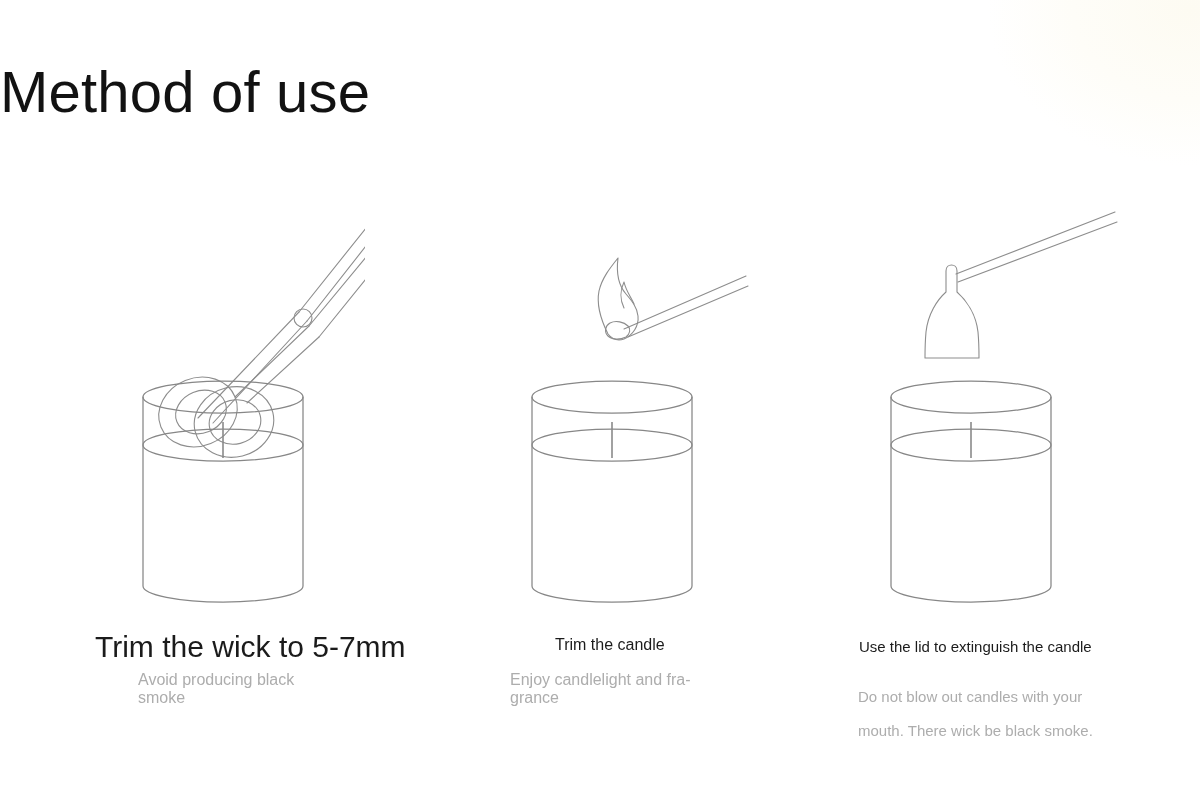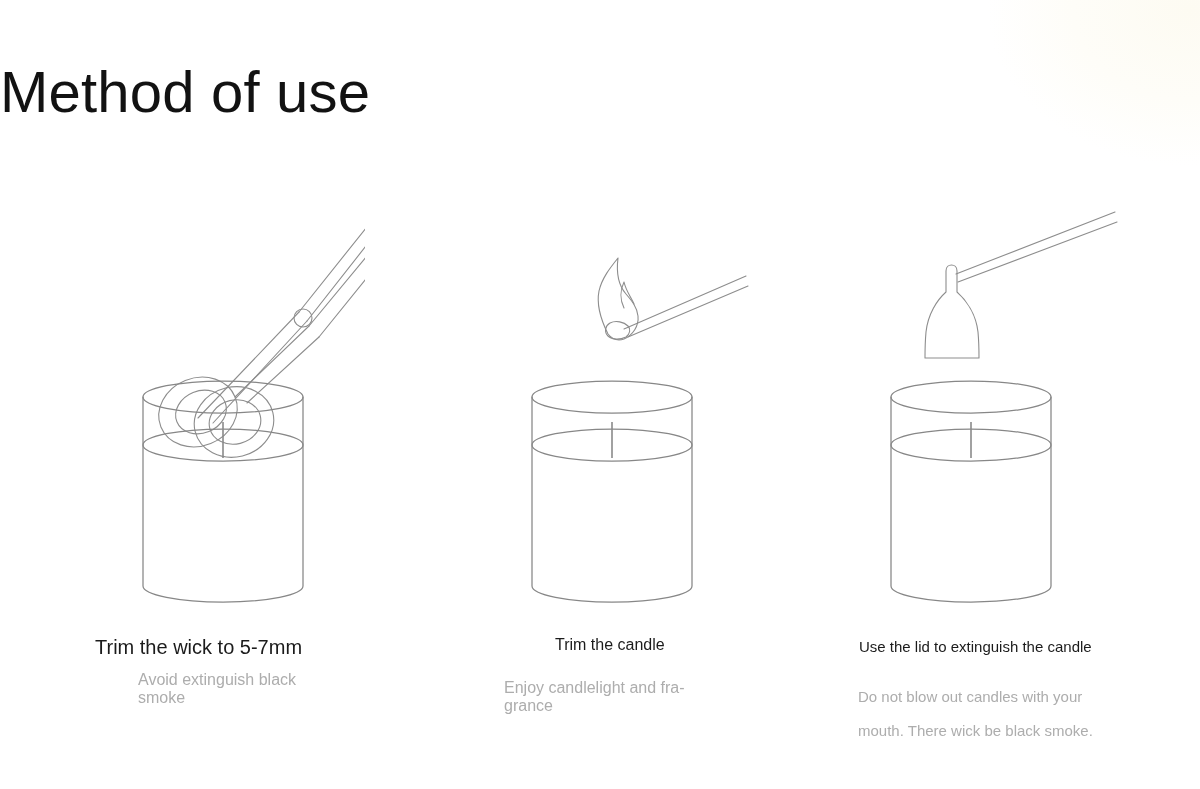--- a/index.html
+++ b/index.html
@@ -60,46 +60,45 @@
     position: absolute;
     color: #adadad;
     font-weight: 400;
   }
 
   
   #panel-1 { left: 95px; }
   #panel-1 .caption {
     left: 0px;
     top: 443px;
-    font-size: 20px;
+    font-size: 30px;
     line-height: 28px;
   }
   #panel-1 .subcaption {
     left: 43px;
     top: 481px;
     width: 190px;
     font-size: 16px;
     line-height: 18px;
   }
 
   
   #panel-2 { left: 468px; }
   #panel-2 .caption {
     left: 87px;
     top: 445px;
     font-size: 16px;
     line-height: 20px;
   }
   #panel-2 .subcaption {
-    left: 36px;
+    left: 42px;
     top: 481px;
     width: 205px;
     font-size: 16px;
     line-height: 18px;
-    margin-top: 8px;
   }
 
   
   #panel-3 { left: 836px; }
   #panel-3 .caption {
     left: 23px;
     top: 447px;
     font-size: 15px;
     line-height: 20px;
   }
@@ -174,21 +173,21 @@
 
         <ellipse class="stroke" cx="128" cy="207" rx="80" ry="16"></ellipse>
 
         <ellipse class="stroke" cx="128" cy="255" rx="80" ry="16"></ellipse>
 
         <path class="wick" d="M 128 232 L 128 268"></path>
       </g>
     </svg>
 
     <div class="caption">Trim the wick to 5-7mm</div>
-    <div class="subcaption">Avoid extinguish black smoke</div>
+    <div class="subcaption">Avoid producing black smoke</div>
   </div>
 
   <div class="panel" id="panel-2">
 
     <svg class="art" width="290" height="420" viewBox="0 0 290 420">
 
       <g>
 
         <path class="stroke-thin" d="M 140 144 C 133 130 128 116 131 101 C 134 88 142 78 150 68 C 148 84 151 96 158 104 C 164 111 169 117 170 126 C 171 136 165 145 156 149 C 150 151 144 149 140 144 Z"></path>
 

